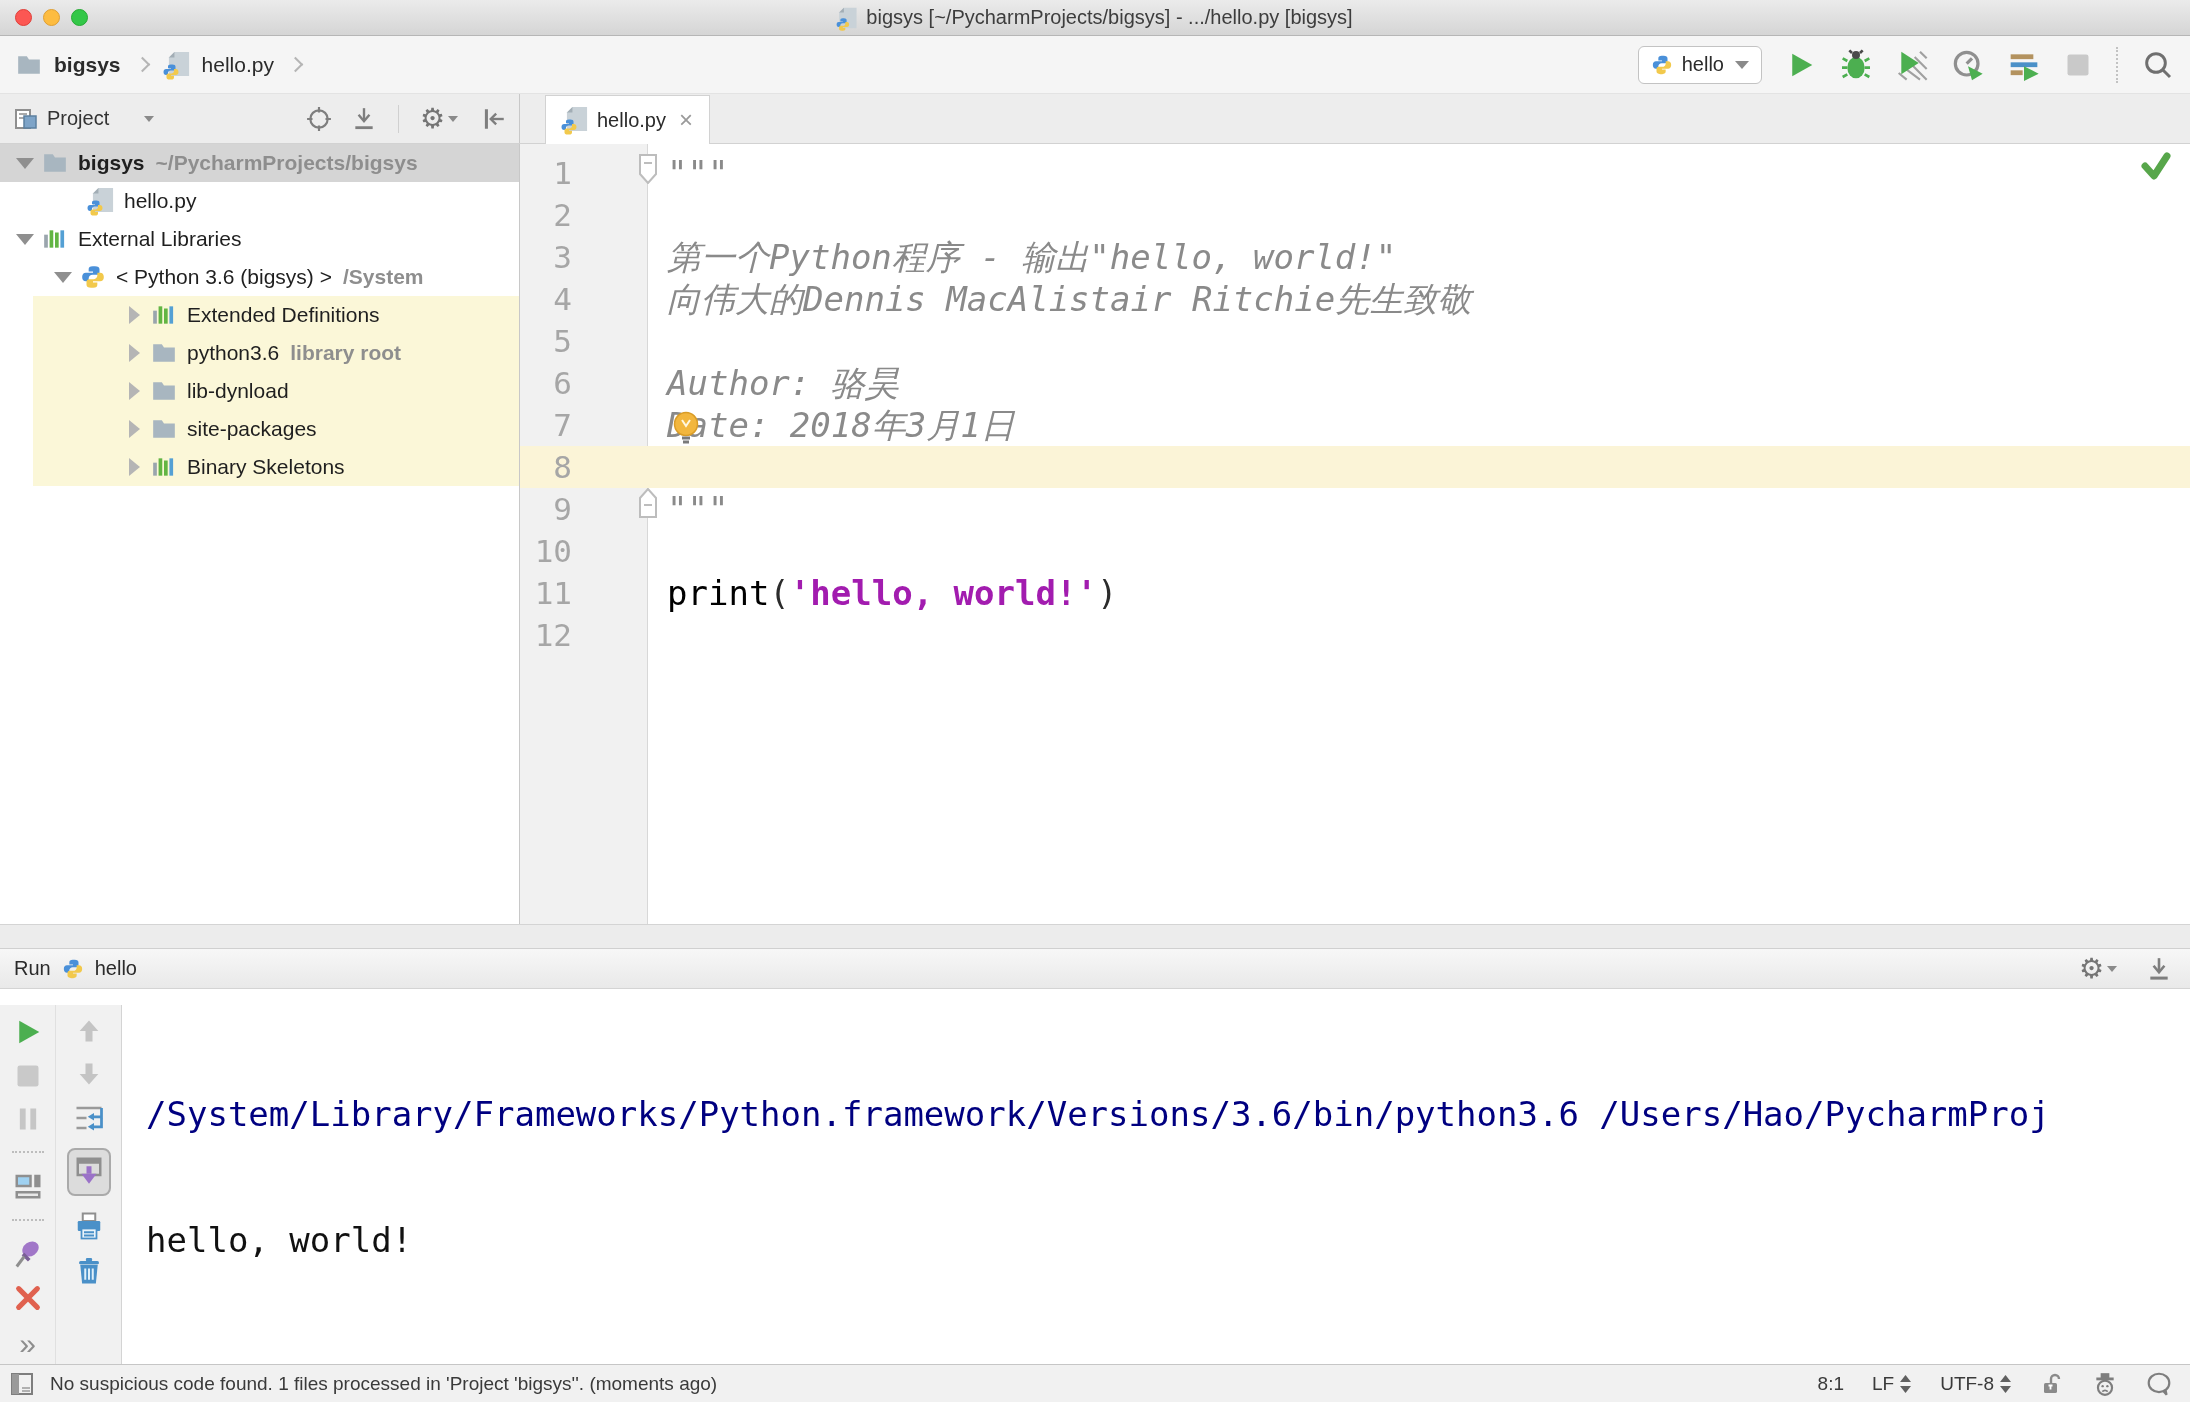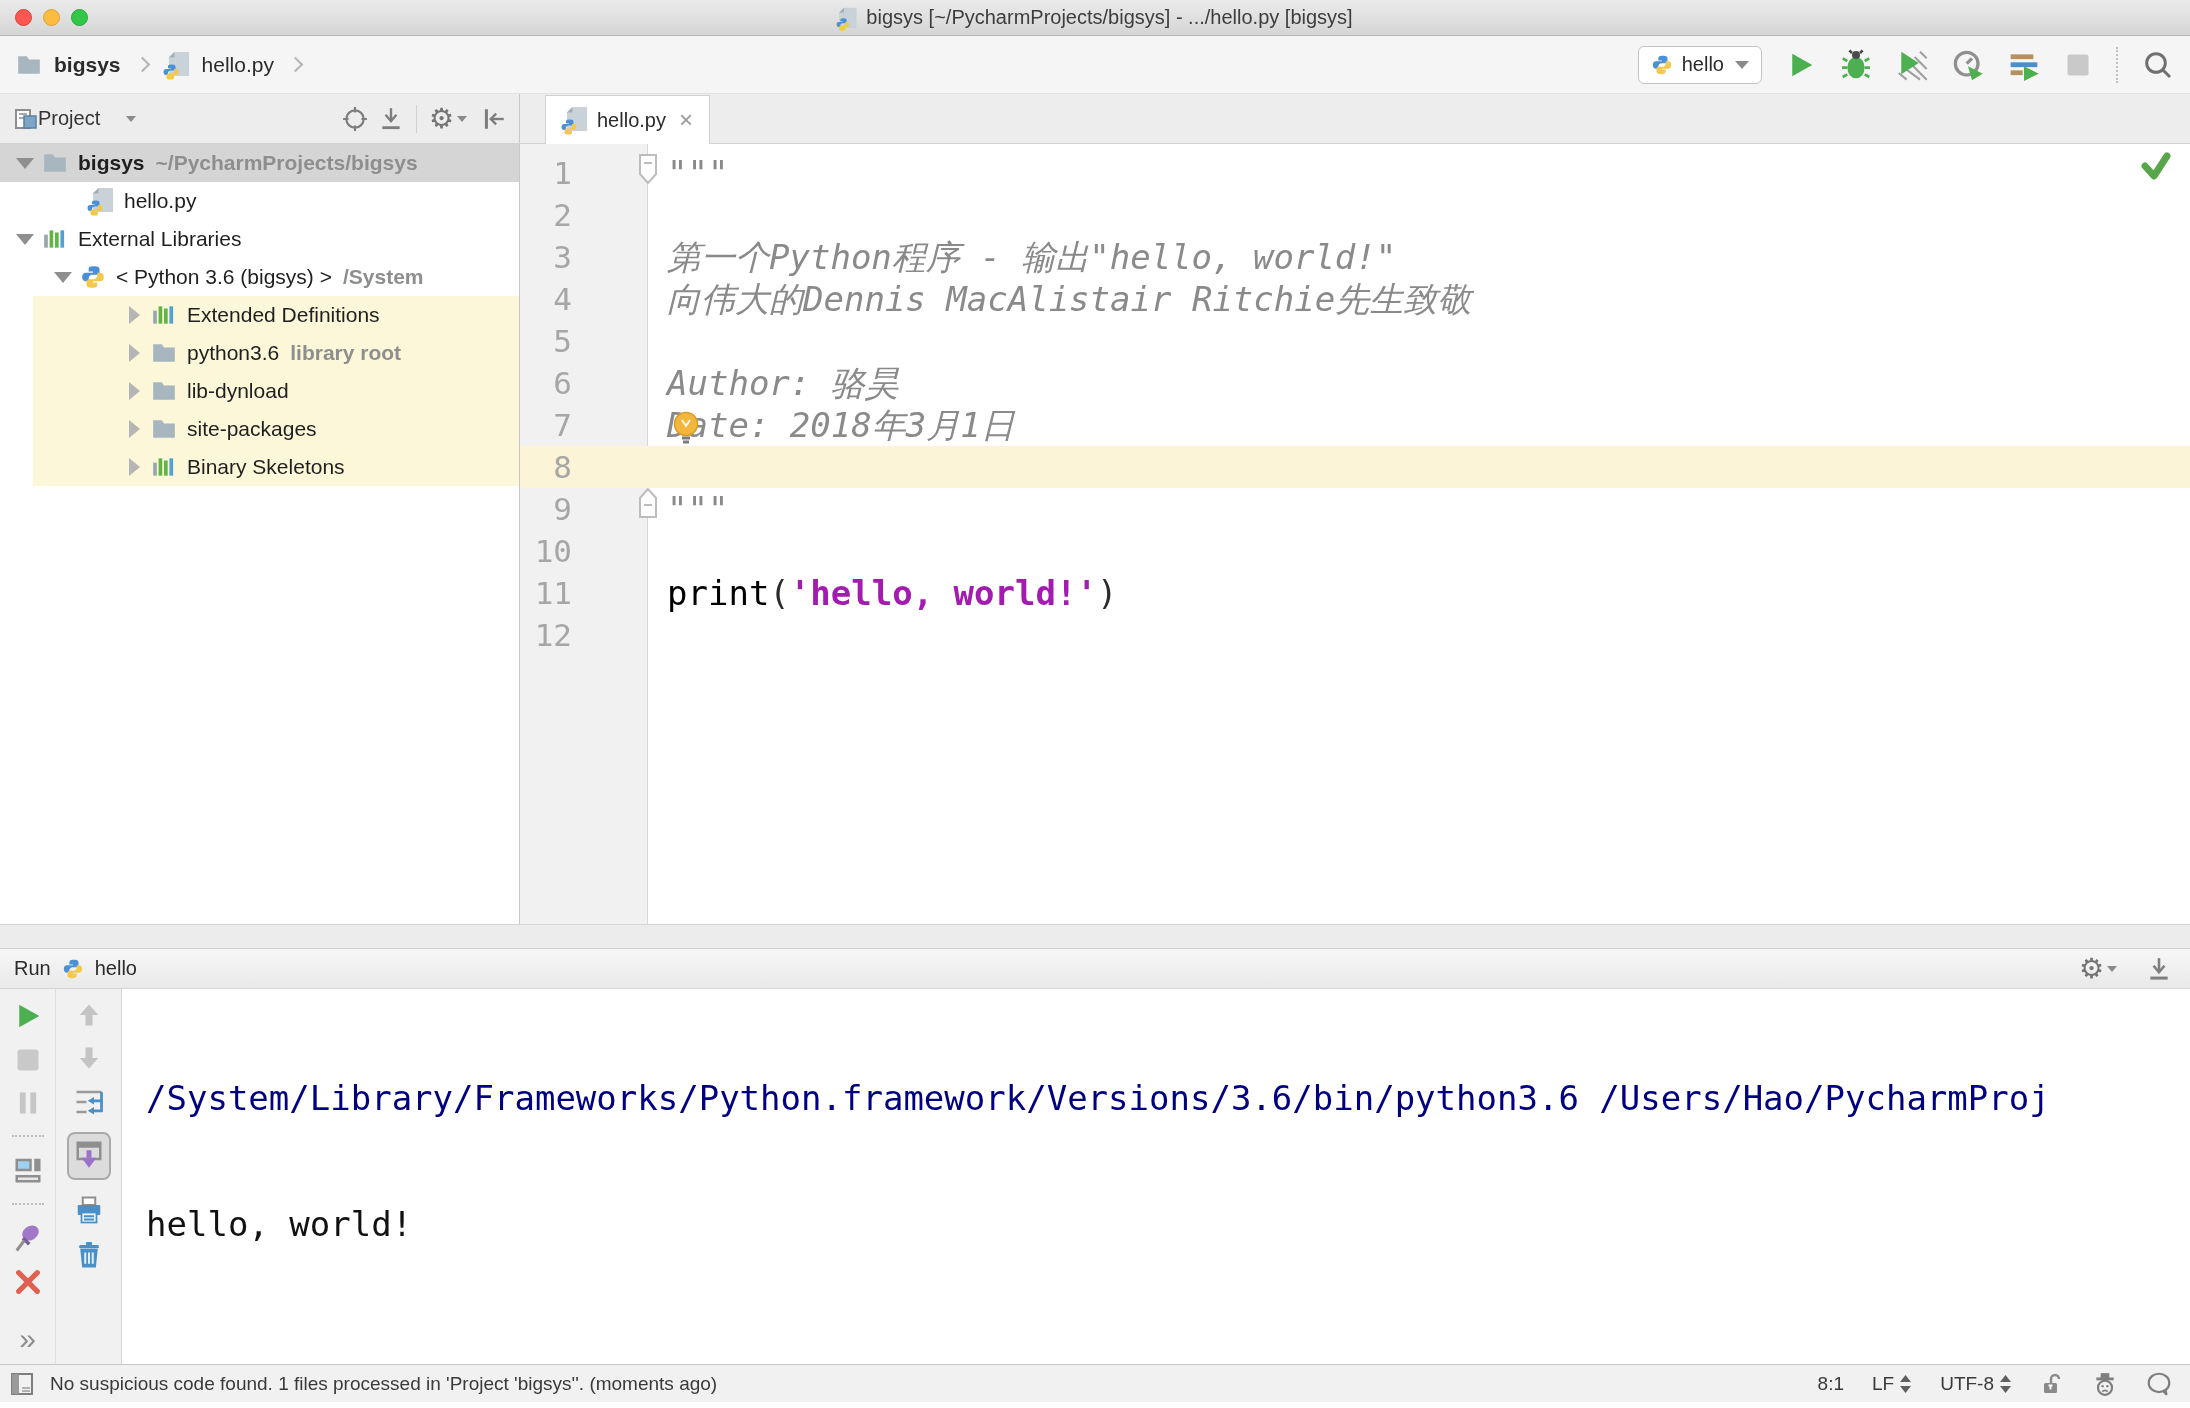--- a/index.html
+++ b/index.html
@@ -29,21 +29,21 @@
   .toolbar-right { display:flex; align-items:center; gap:24px; }
   .run-combo { display:flex; align-items:center; gap:9px; background:#fff; border:1px solid #c3c3c3;
     border-radius:6px; height:38px; padding:0 12px; font-size:20px; }
   .dd-tri { width:0; height:0; border-left:7px solid transparent; border-right:7px solid transparent;
     border-top:8px solid #8a8a8a; margin-left:2px; }
   .vdots { height:36px; border-left:2px dotted #c2c2c2; }
 
   
   .headers-row { height:50px; flex:none; display:flex; background:#ededed; border-bottom:1px solid #d2d2d2; }
   .project-header { width:520px; flex:none; border-right:1px solid #c8c8c8; display:flex; align-items:center;
-    padding:0 12px 0 14px; font-size:20px; color:#333; }
+    gap:9px; padding:0 12px 0 14px; font-size:20px; color:#333; }
   .ph-spacer { flex:1; }
   .vline { width:1px; height:28px; background:#d0d0d0; }
   .gearwrap { display:flex; align-items:center; gap:3px; }
   .gear-glyph { font-size:28px; color:#757575; line-height:28px; }
   .dd-tri-sm { width:0; height:0; border-left:5px solid transparent; border-right:5px solid transparent;
     border-top:6px solid #8a8a8a; }
   .tab-strip { flex:1; display:flex; align-items:flex-end; padding-left:25px; }
   .tab { height:49px; margin-bottom:-1px; background:#fff; border:1px solid #d2d2d2; border-bottom:none;
     display:flex; align-items:center; gap:9px; padding:0 16px; font-size:20px; }
   .tab-close { font-size:24px; color:#9a9a9a; margin-left:4px; line-height:20px; }
@@ -78,21 +78,21 @@
   .kw { color:#000000; }
   .str { color:#a21caf; font-weight:bold; }
   .fold { position:absolute; left:116px; }
   .bulb { position:absolute; left:150px; top:266px; }
   .okmark { position:absolute; right:18px; top:8px; }
 
   
   .splitter { height:25px; flex:none; background:#ececec; border-top:1px solid #d4d4d4; border-bottom:1px solid #d0d0d0; }
 
   
-  .run-panel { height:415px; flex:none; display:flex; flex-direction:column; }
+  .run-panel { height:415px; flex:none; display:flex; flex-direction:column;gap:16px; }
   .run-header { height:40px; flex:none; display:flex; align-items:center; gap:11px;
     background:linear-gradient(#f7f7f7,#e9e9e9); border-bottom:1px solid #d4d4d4; padding:0 18px 0 14px; font-size:20px; }
   .rh-spacer { flex:1; }
   .run-body { flex:1; display:flex; min-height:0; }
   .rtb { flex:none; background:#f1f1f1; display:flex; flex-direction:column; align-items:center; padding:12px 0 8px; }
   .rtb1 { width:56px; border-right:1px solid #e0e0e0; gap:15px; }
   .rtb2 { width:66px; border-right:1px solid #d4d4d4; gap:15px; }
   .rsep { width:32px; border-top:2px dotted #bdbdbd; margin:3px 0; }
   .more { margin-top:auto; color:#8e8e8e; font-size:30px; }
   .selbox { border:2px solid #aaa; border-radius:8px; background:#dcdcdc; padding:5px; }

